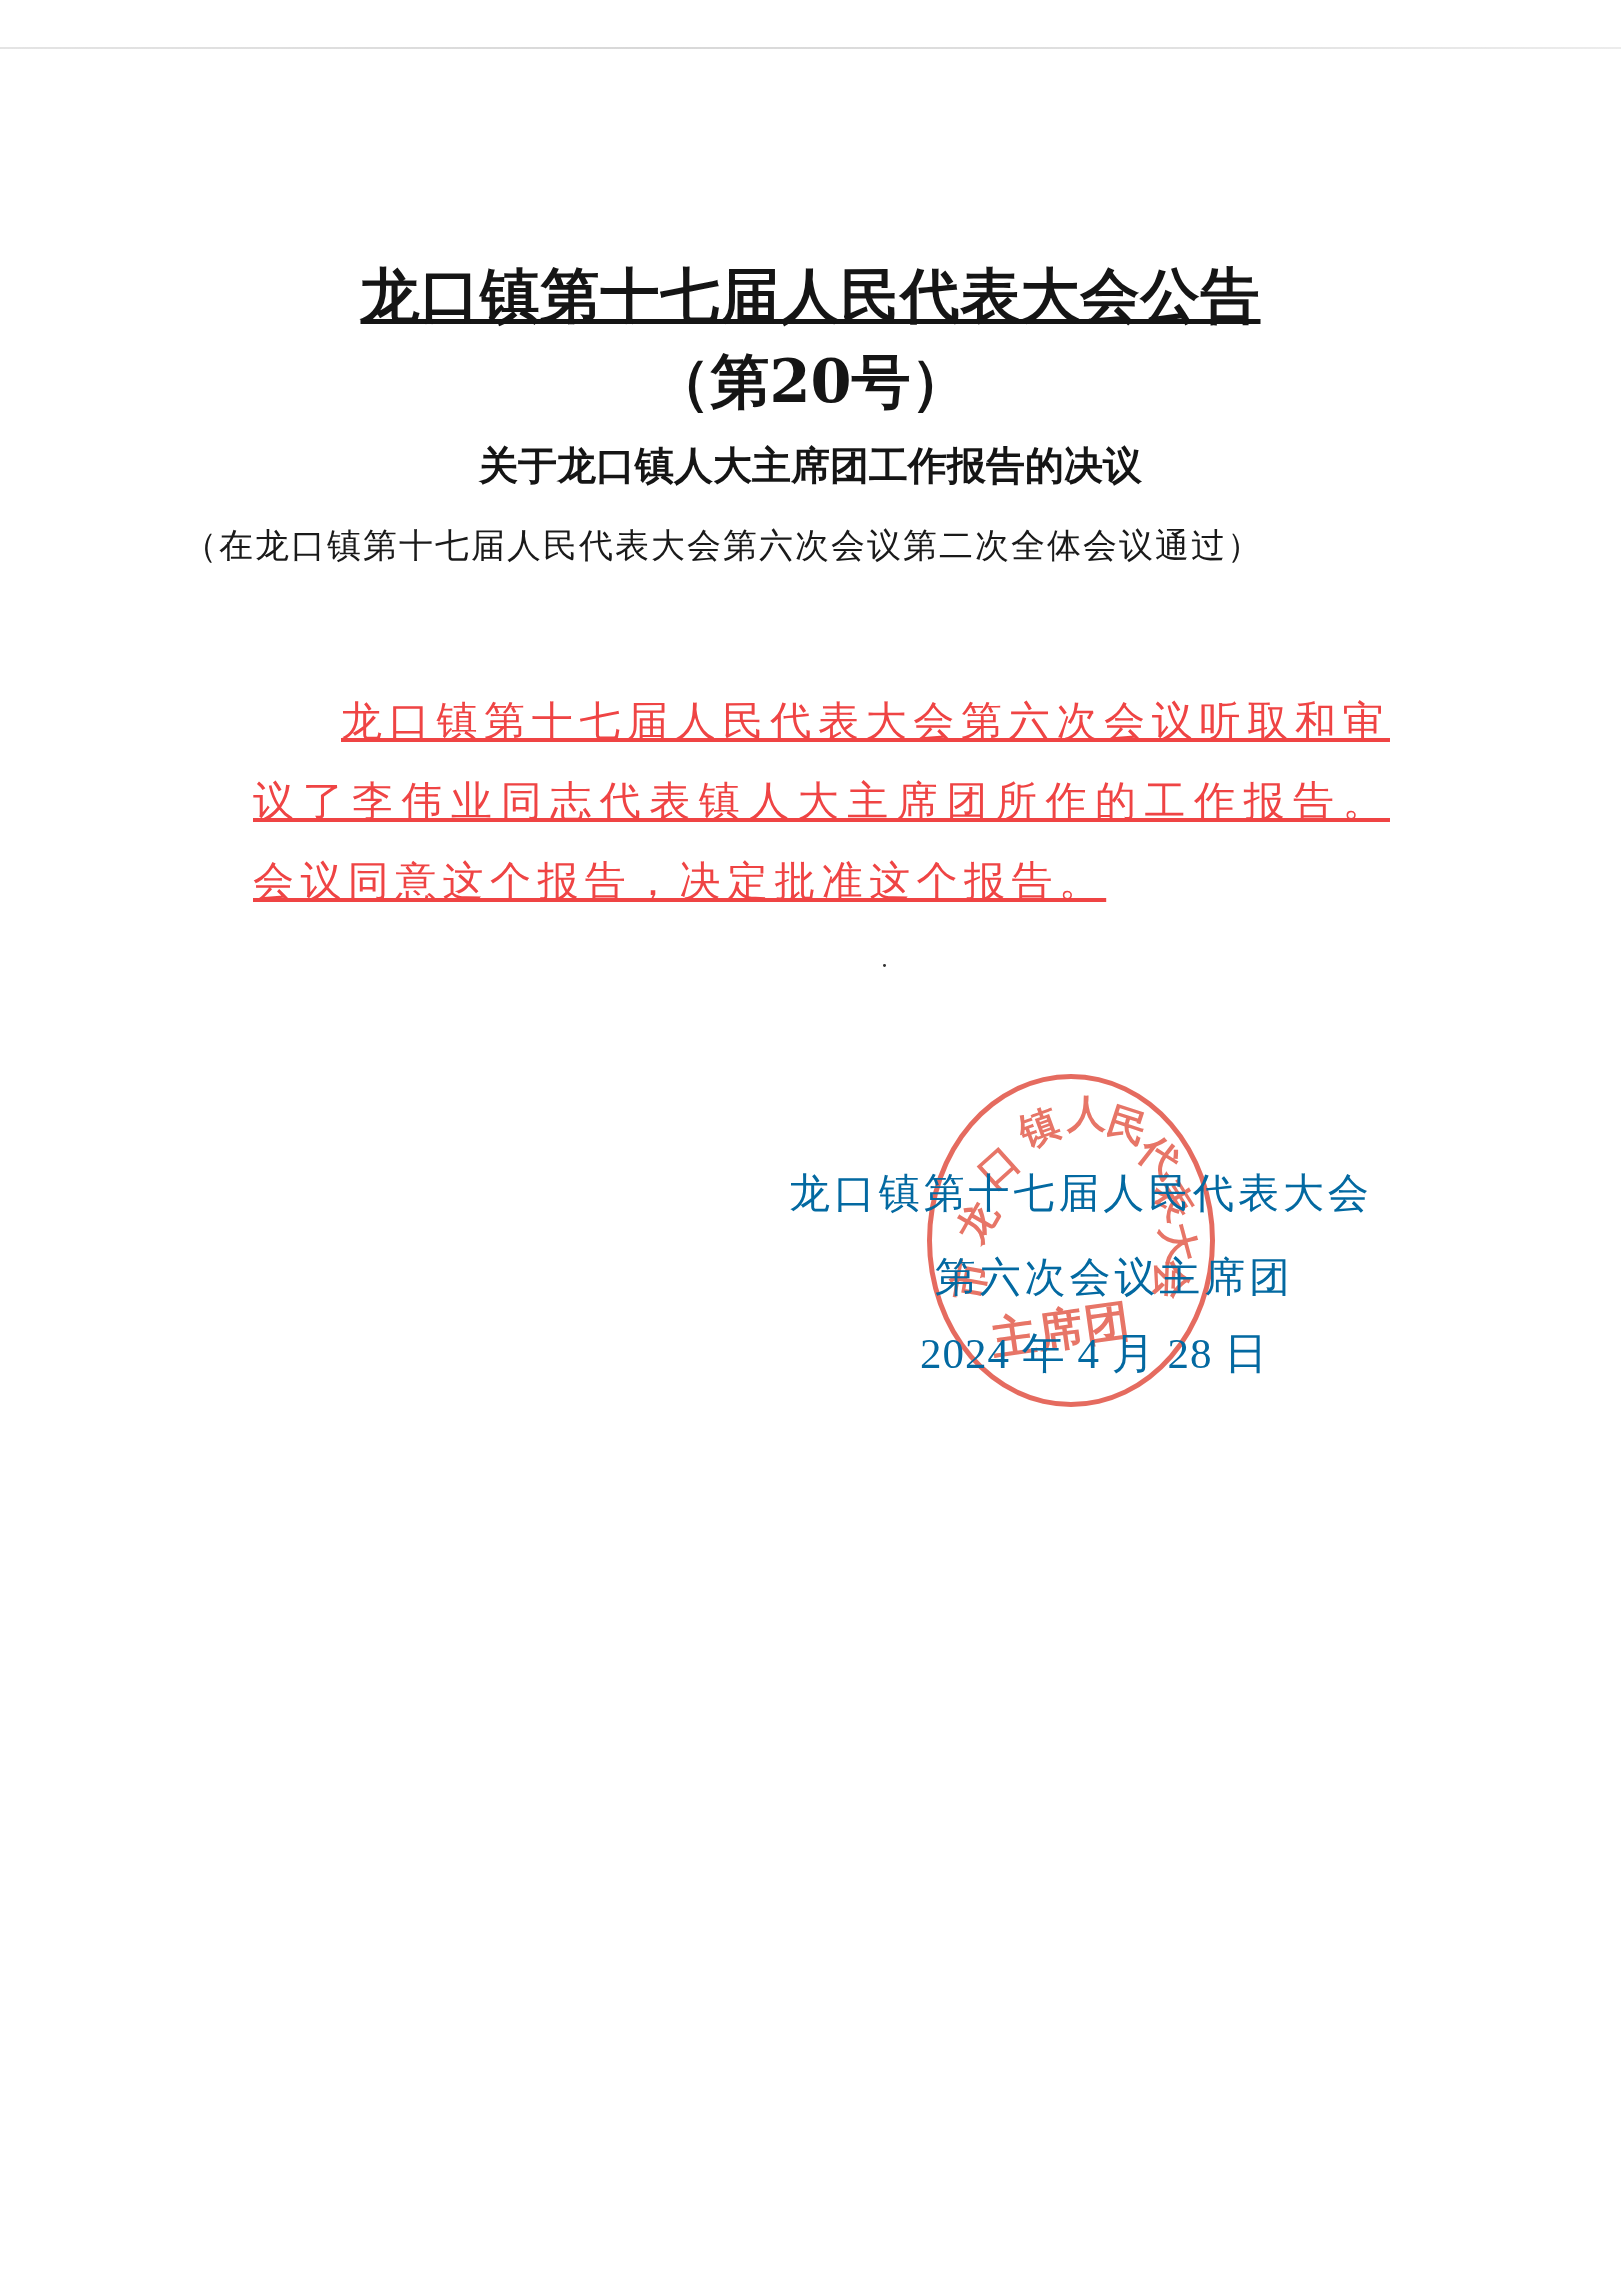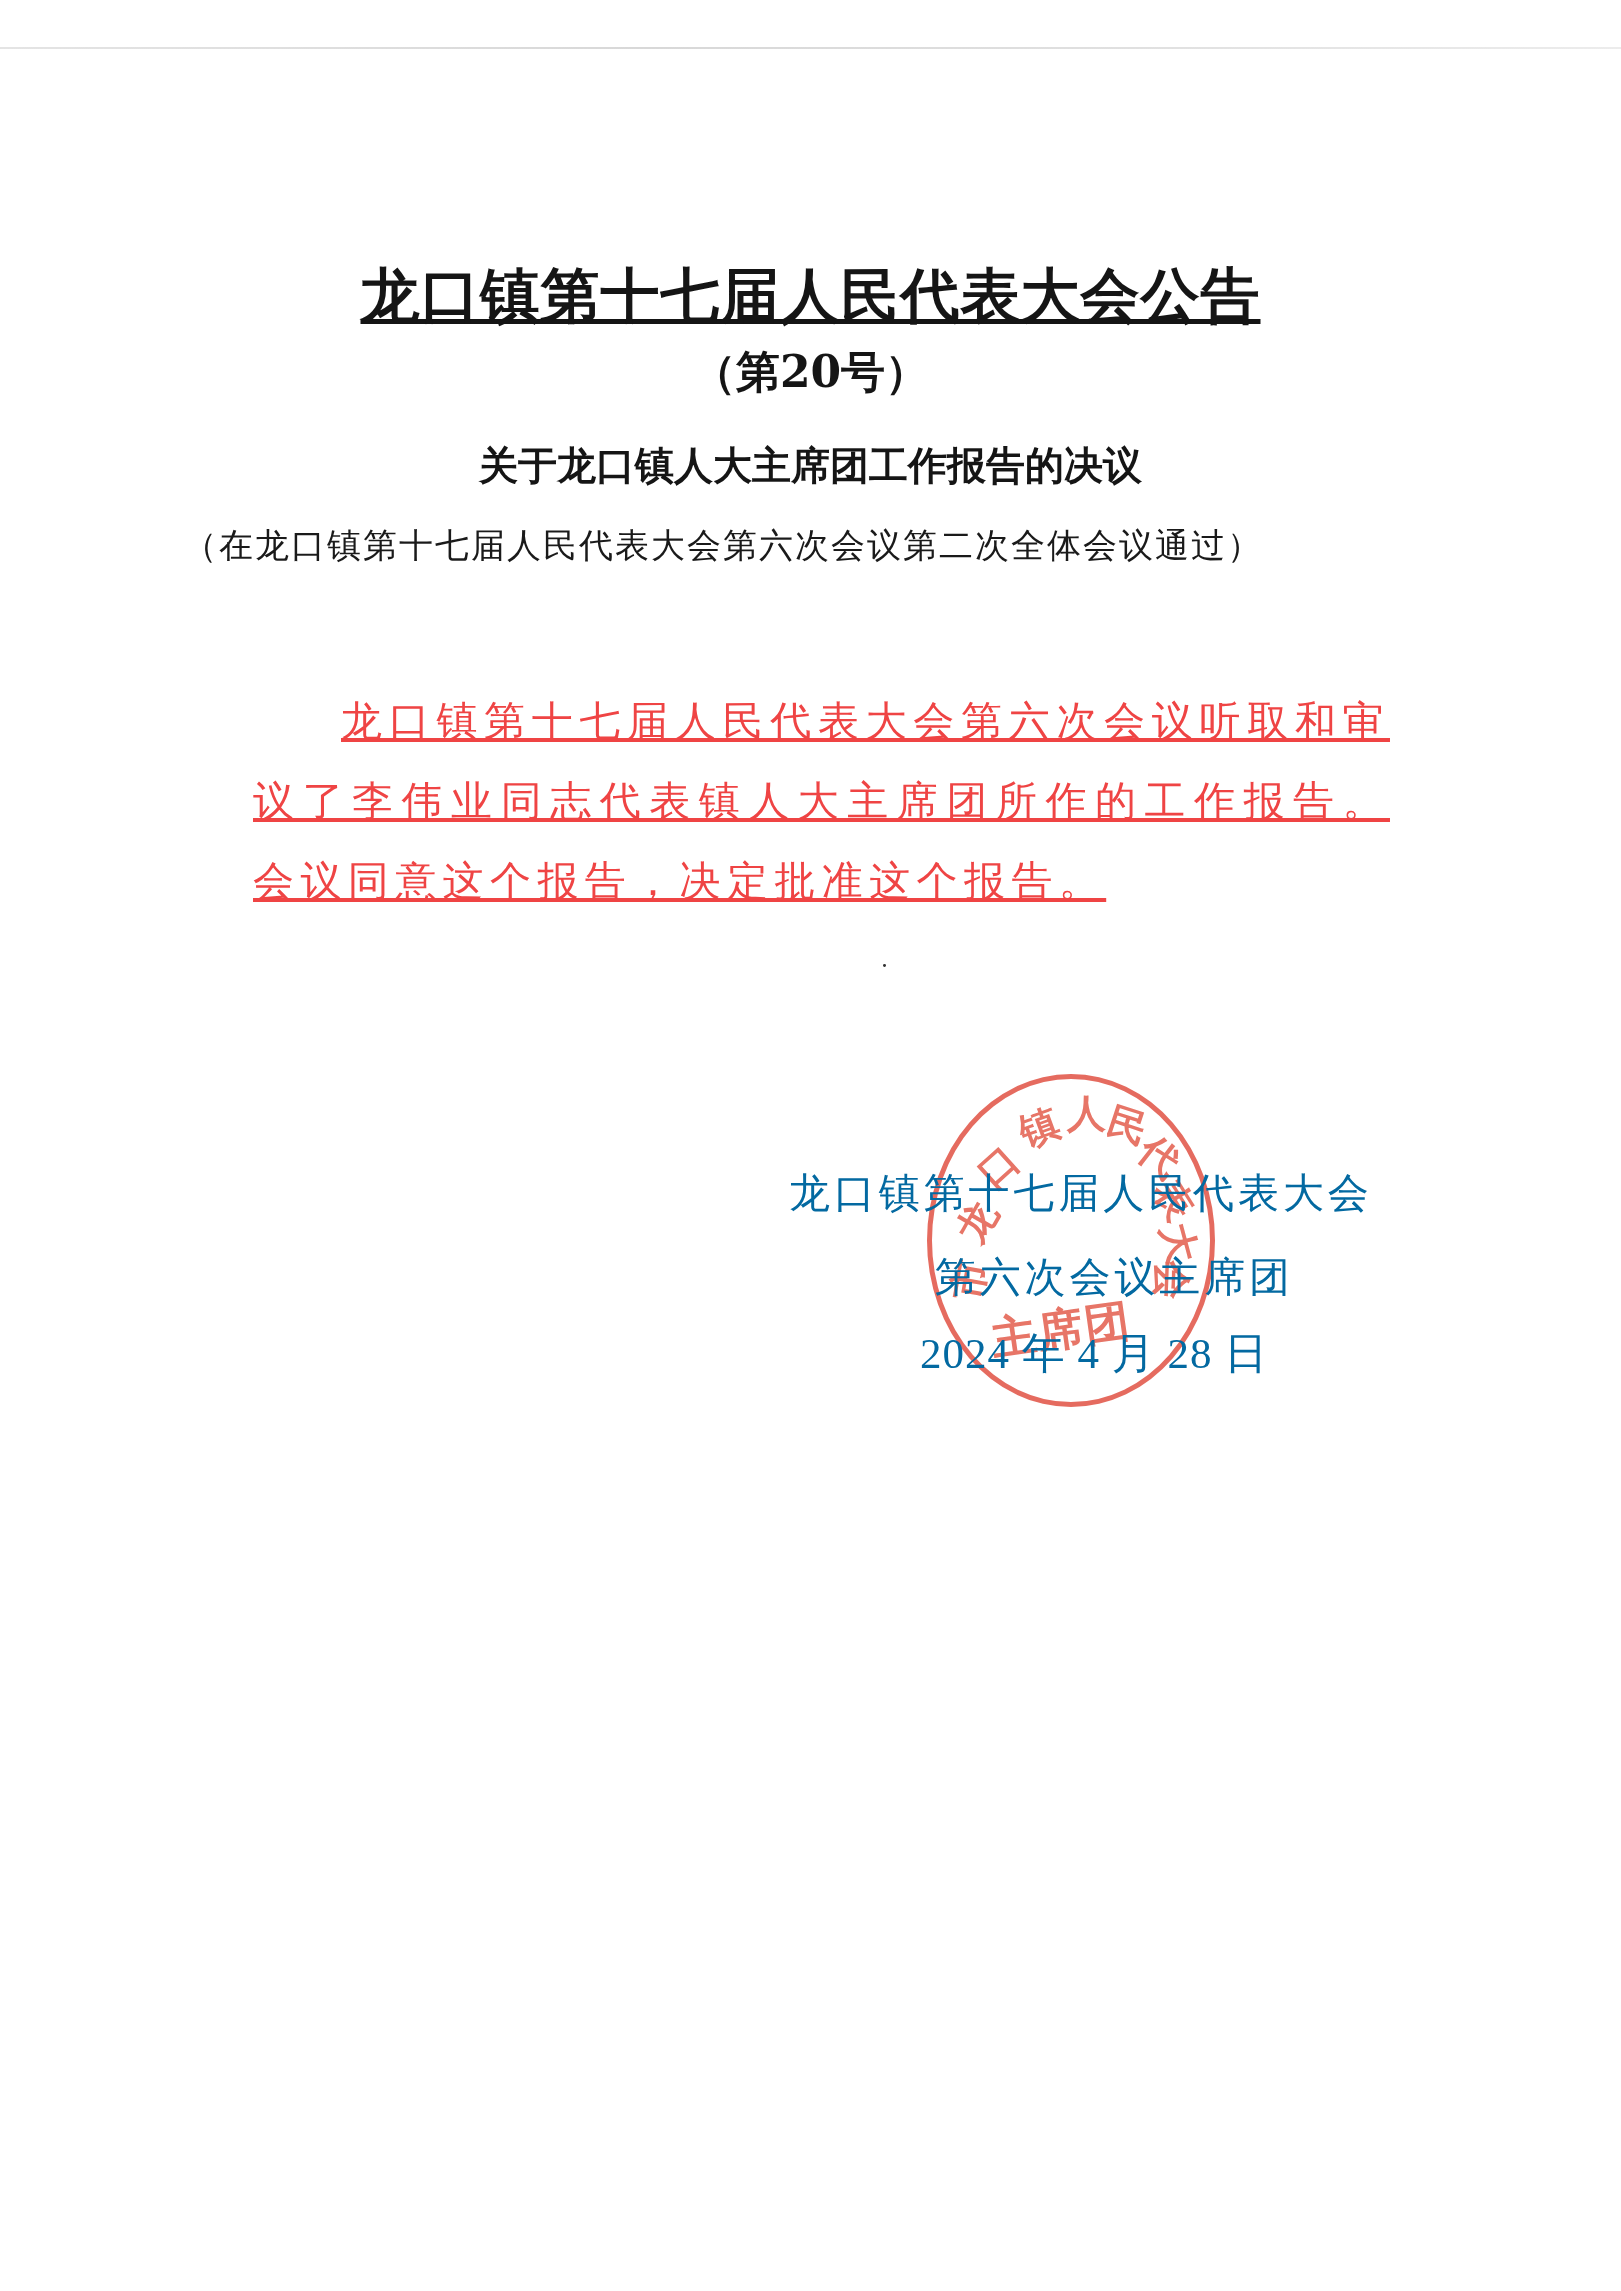--- a/index.html
+++ b/index.html
@@ -32,21 +32,21 @@
       color: #151515;
     }
     .title-main {
       top: 257px;
       font-size: 59px;
       letter-spacing: 1px;
       text-decoration: underline;
     }
     .title-number {
       top: 343px;
-      font-size: 44px;
+      font-size: 59px;
     }
     .subtitle {
       position: absolute;
       left: 0;
       top: 439px;
       width: 1621px;
       text-align: center;
       font-size: 39px;
       font-weight: bold;
       color: #151515;

